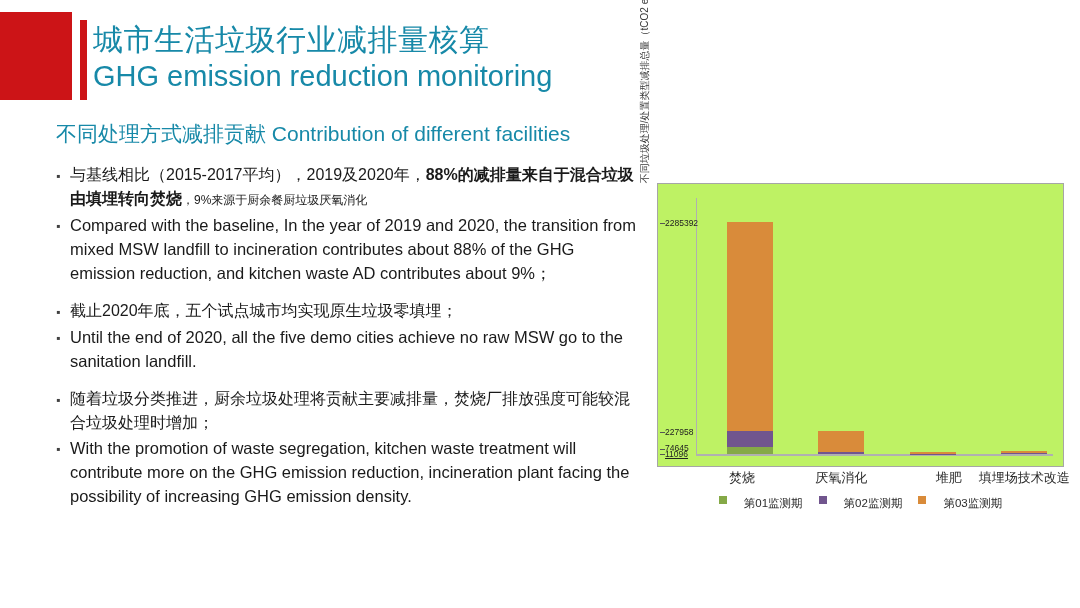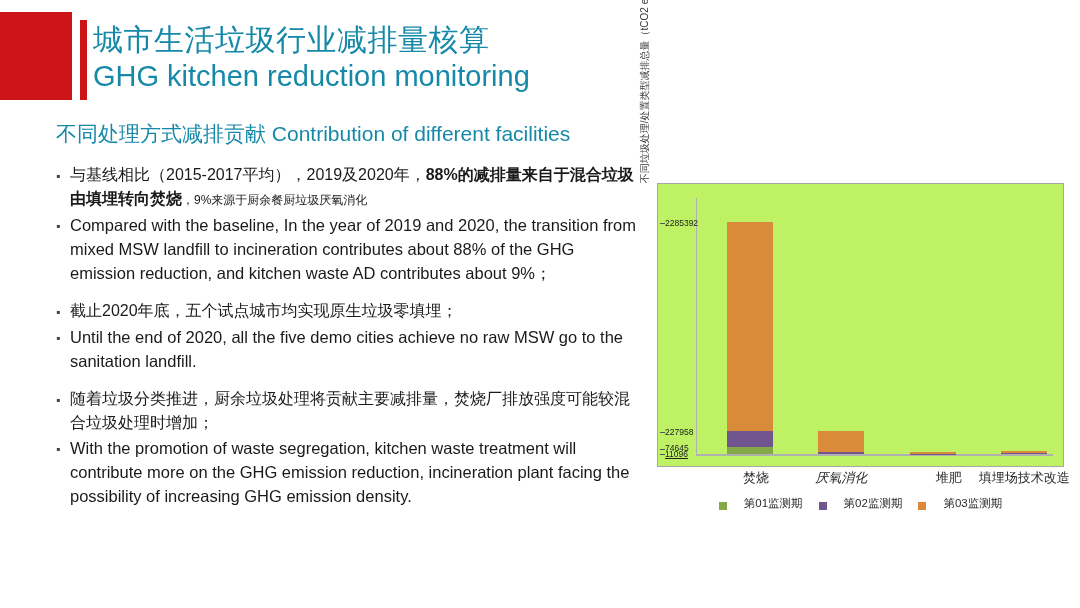--- a/index.html
+++ b/index.html
@@ -198,21 +198,21 @@
     right: 0;
     bottom: 8px;
     height: 18px;
     display: flex;
     justify-content: center;
     align-items: center;
     gap: 16px;
   }
   .legend-item {
     display: flex;
-    align-items: flex-end;
+    align-items: flex-start;
     gap: 17px;
   }
   .legend-swatch {
     width: 8px;
     height: 8px;
     display: inline-block;
   }
   .legend-label {
     color: #2b2b2b;
     font-size: 11.5px;
@@ -221,21 +221,21 @@
   }
 </style>
 </head>
 <body>
 
 <div id="header-accent-block"></div>
 <div id="header-accent-bar"></div>
 
 <div id="title-group">
   <div id="title-cn">城市生活垃圾行业减排量核算</div>
-  <div id="title-en">GHG kitchen reduction monitoring</div>
+  <div id="title-en">GHG emission reduction monitoring</div>
 </div>
 
 <div id="subtitle">不同处理方式减排贡献 Contribution of different facilities</div>
 
 <div id="content-column">
     <div class="bullet-group">
       <div class="bullet-row">
         <span class="bullet-marker">▪</span>
         <span class="bullet-text cn"><span>与基线相比（2015-2017平均），2019及2020年，</span><b>88%的减排量来自于混合垃圾由填埋转向焚烧</b><span class="small-cn">，9%来源于厨余餐厨垃圾厌氧消化</span></span>
       </div>
@@ -289,22 +289,22 @@
           <div class="seg seg-2" style="height: 30.8176%; background: rgb(113, 85, 142);"></div>
           <div class="seg seg-3" style="height: 69.1824%; background: rgb(217, 139, 58);"></div>
         </div>
         <div class="value-label" style="left: -36px; bottom: 228.348px;"><span class="value-tick"></span><span>2285392</span></div>
         <div class="value-label" style="left: -36px; bottom: 19.1757px; margin-top: 30px;"><span class="value-tick"></span><span>227958</span></div>
         <div class="value-label" style="left: -36px; bottom: 2.66232px;"><span class="value-tick"></span><span>74645</span></div>
         <div class="value-label" style="left: -36px; bottom: -2.87191px; text-decoration: underline;"><span class="value-tick"></span><span>11096</span></div>
       </div>
   </div>
   <div id="x-labels">
-      <div class="x-label" style="left: 99px;">焚烧</div>
-      <div class="x-label" style="left: 184.25px; font-style: italic;">厌氧消化</div>
+      <div class="x-label" style="left: 85px;">焚烧</div>
+      <div class="x-label" style="left: 184.25px;">厌氧消化</div>
       <div class="x-label" style="left: 275.75px; margin-left: 16px;">堆肥</div>
       <div class="x-label" style="left: 367.25px; text-align: center;">填埋场技术改造</div>
     </div>
   <div id="legend">
       <div class="legend-item">
         <span class="legend-swatch" style="background: rgb(133, 169, 71);"></span>
         <span class="legend-label">第01监测期</span>
       </div>
       <div class="legend-item">
         <span class="legend-swatch" style="background: rgb(113, 85, 142);"></span>

